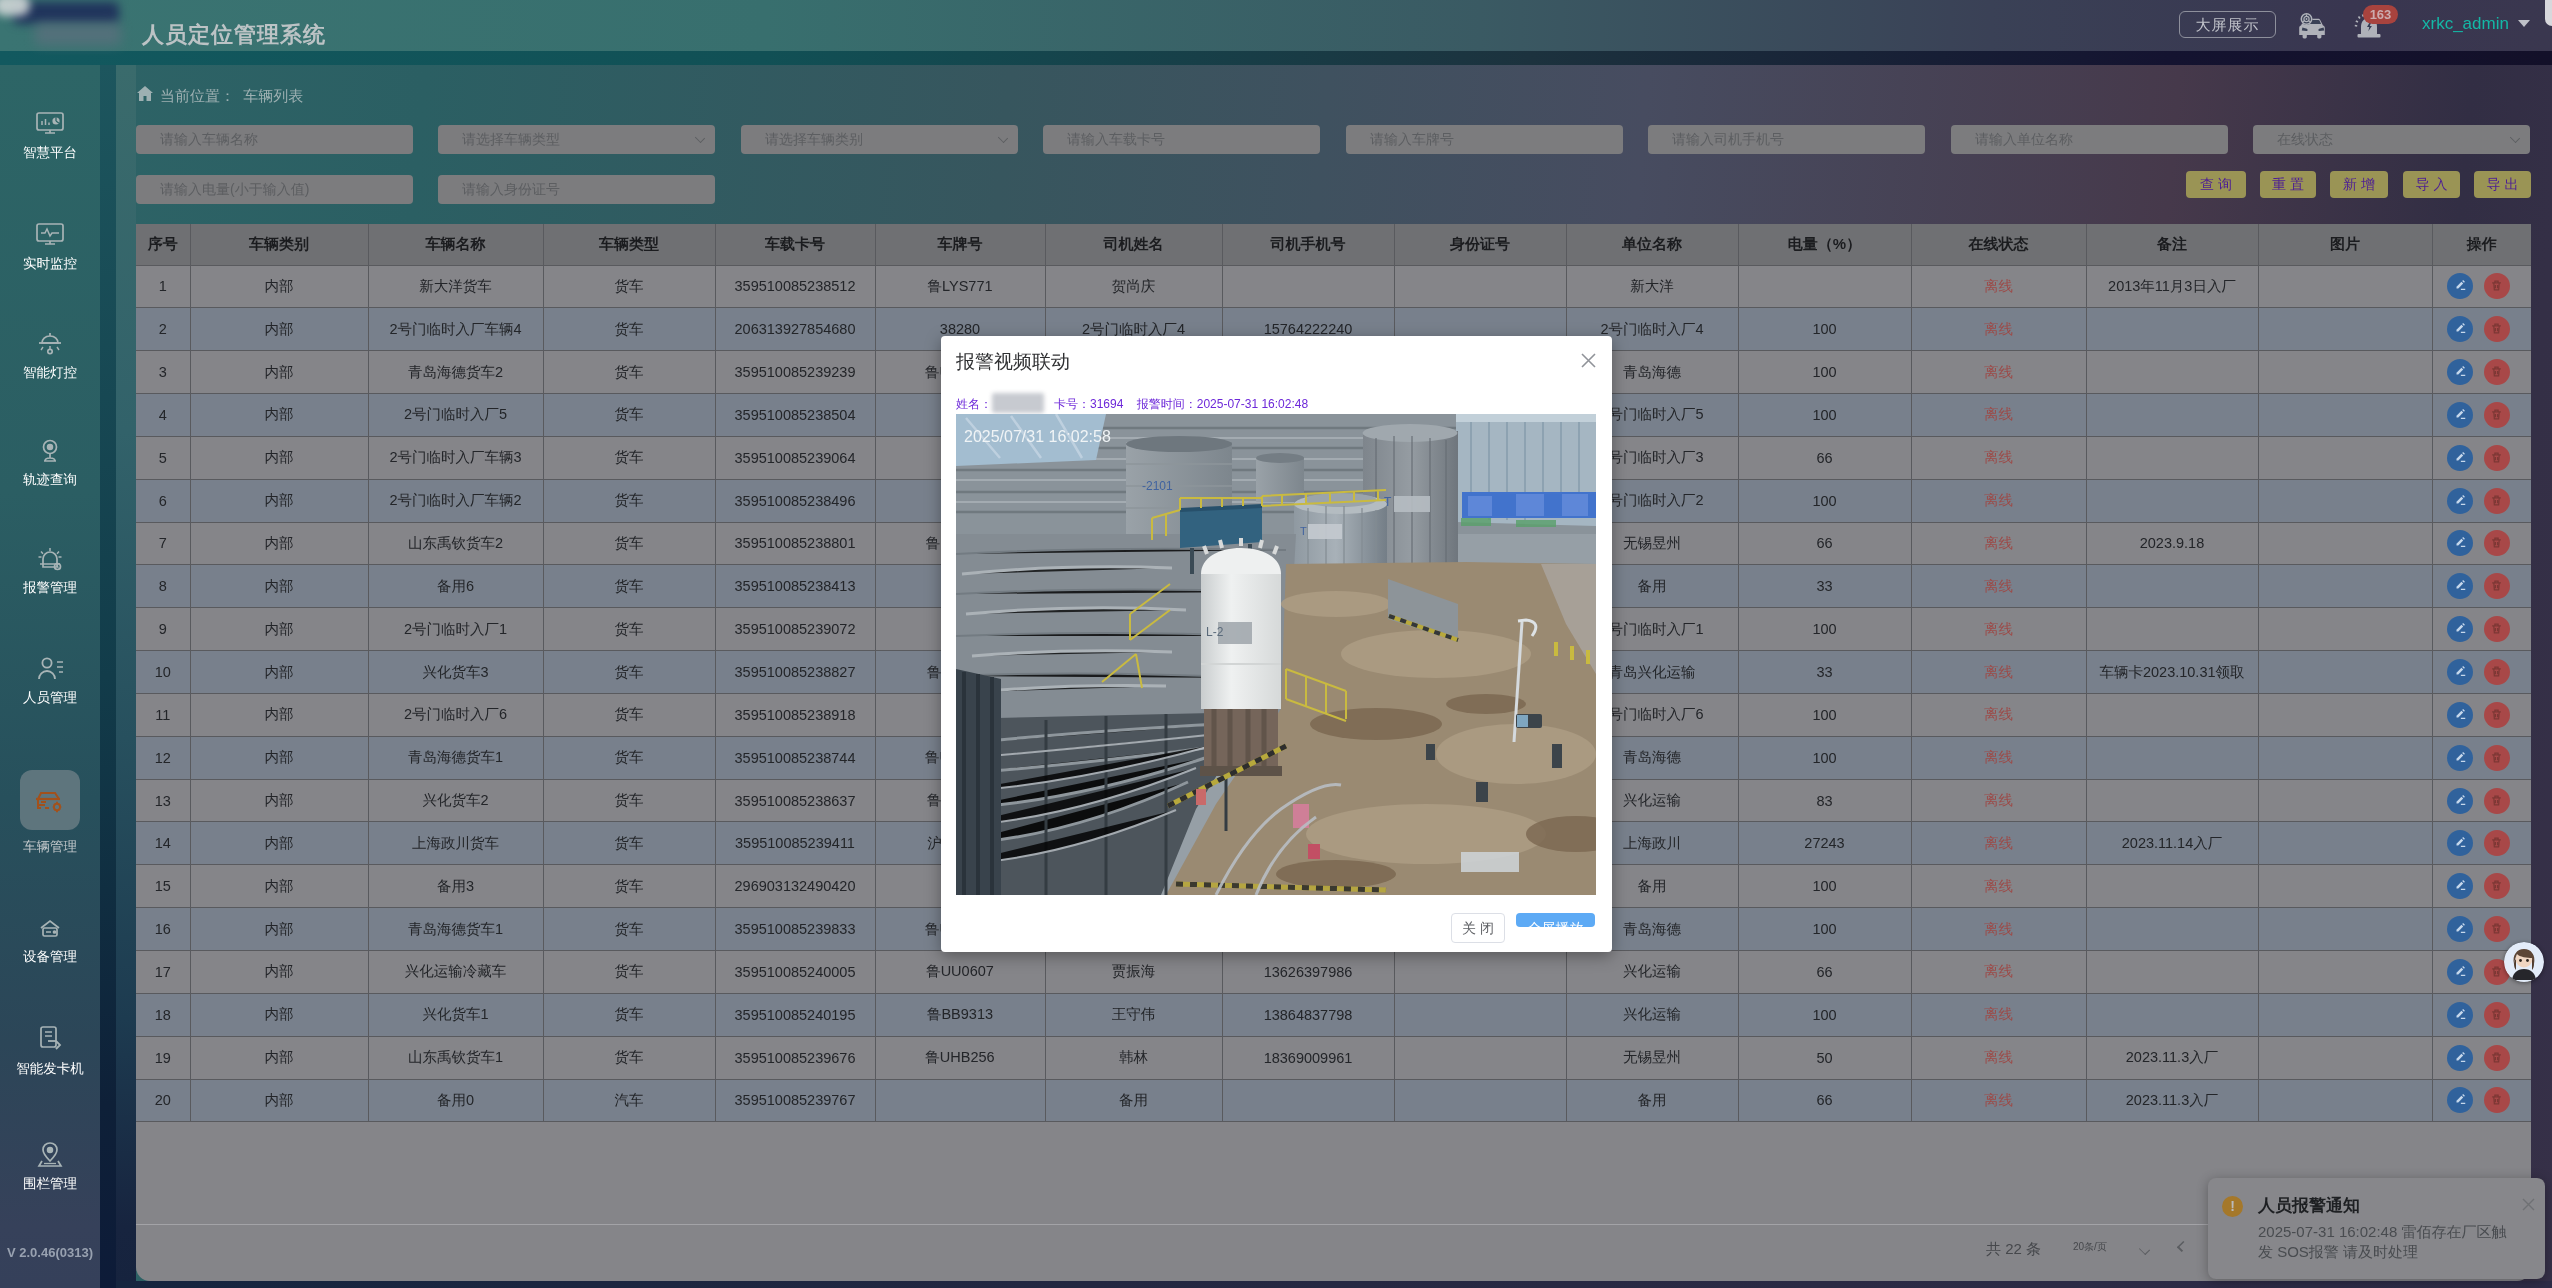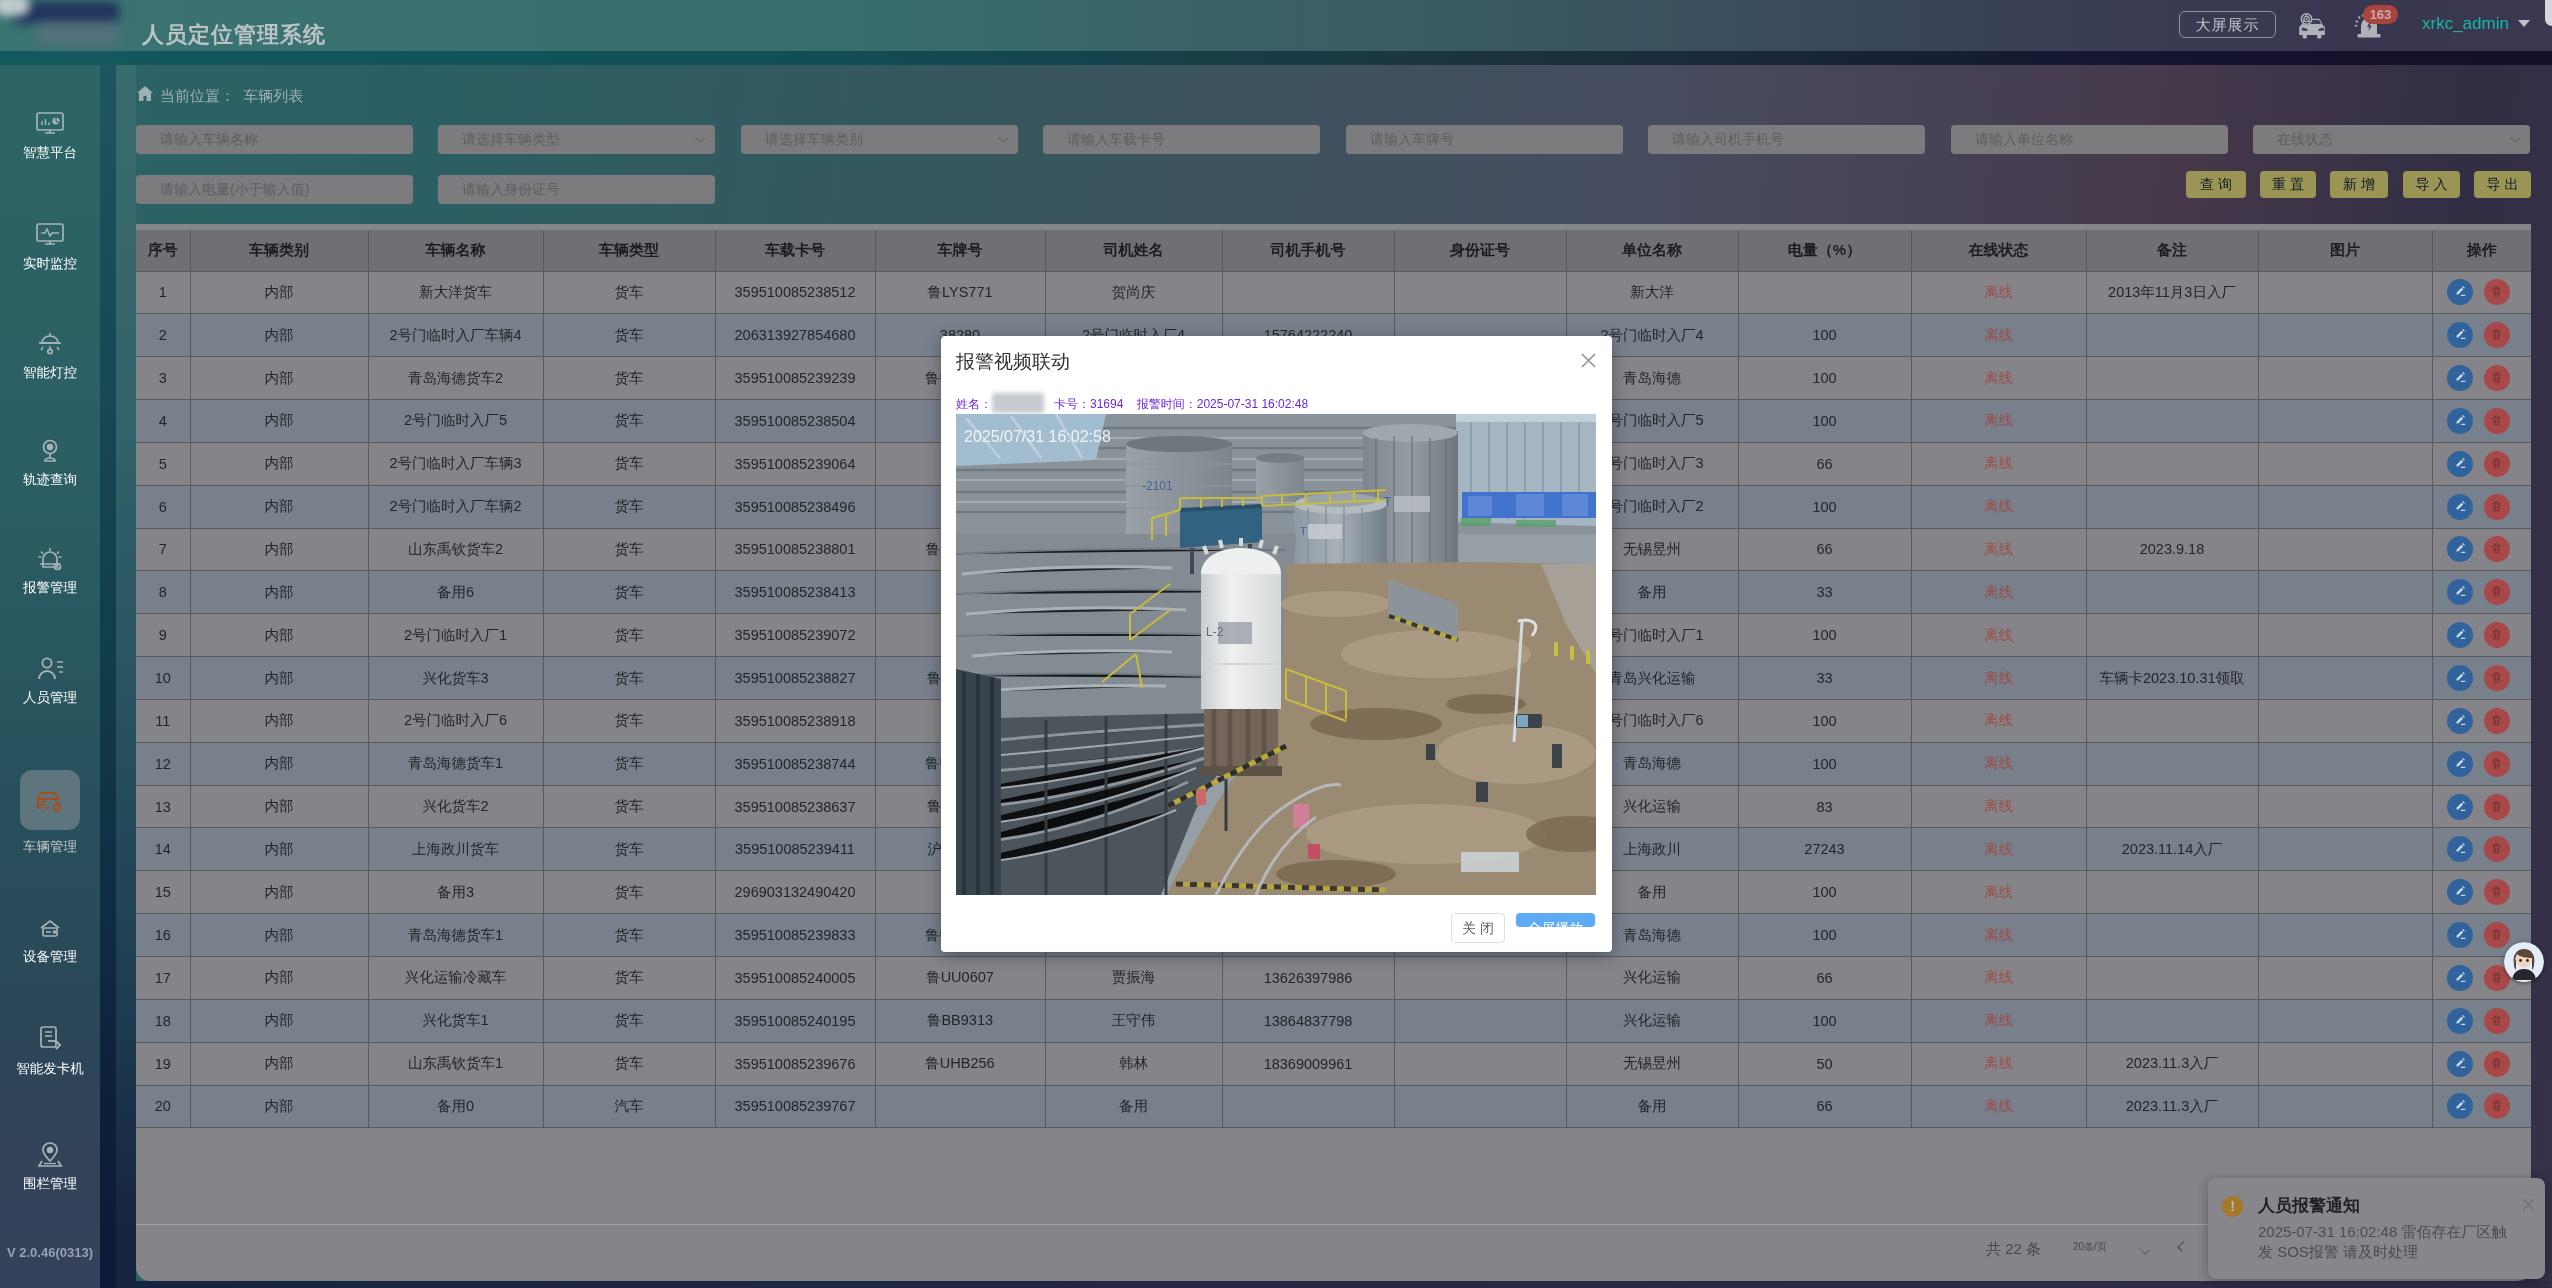--- a/index.html
+++ b/index.html
@@ -25,24 +25,24 @@
 #cornertab{left:2545px;top:-6px;width:14px;height:32px;background:#d8d8dc;border-radius:7px;}
 
 .mitem{position:absolute;left:0;width:100px;text-align:center;color:#ffffff;font-size:13.5px;}
 .mitem svg{display:block;margin:0 auto 6px auto;}
 #active-box{left:20px;top:770px;width:60px;height:60px;background:#5e757d;border-radius:12px;}
 #ver{left:0px;top:1245px;width:100px;text-align:center;color:#98a1b0;font-size:13px;font-weight:bold;}
 
 #crumb{left:137px;top:86px;color:#9db0b2;font-size:15px;}
 .inp{position:absolute;height:29px;width:277px;background:#7c7c7e;border-radius:4px;color:#5c5e61;font-size:14px;line-height:29px;padding-left:24px;}
 .inp .car{position:absolute;right:11px;top:11px;width:8px;height:8px;border-right:1.6px solid #5c5e61;border-bottom:1.6px solid #5c5e61;transform:rotate(45deg) scale(1,.8);transform-origin:center;margin-top:-2px;}
-.btn{position:absolute;top:171px;height:27px;background:#9a9455;border-radius:4px;color:#0f172a;font-size:14px;text-align:center;line-height:27px;}
+.btn{position:absolute;top:171px;height:27px;background:#9a9455;border-radius:4px;color:#4c1d95;font-size:14px;text-align:center;line-height:27px;}
 
 #panel{left:136px;top:224px;width:2395px;height:1057px;background:#858589;border-radius:0 0 14px 14px;}
-table#tbl{border-collapse:collapse;table-layout:fixed;width:2395px;margin-top:6px;}
+table#tbl{border-collapse:collapse;table-layout:fixed;width:2395px;}
 #tbl th{background:#6f7073;color:#1b1c1f;font-size:15px;font-weight:bold;height:41px;border:1px solid #595a5e;border-top:none;}
 #tbl td{background:#858589;color:#232529;font-size:14.5px;text-align:center;height:42.85px;border:1px solid #595a5e;white-space:nowrap;overflow:hidden;}
 #tbl tr:nth-child(even) td{background:#78808c;}
 #tbl td.off{color:#9c4a48;}
 #tbl th:first-child,#tbl td:first-child{border-left:none;}
 #tbl th:last-child,#tbl td:last-child{border-right:none;}
 .edit,.del{display:inline-block;width:26px;height:26px;border-radius:50%;vertical-align:middle;line-height:26px;}
 .edit{background:#30629c;margin-right:11px;}
  td.op{padding-right:7px;}
 .del{background:#a84848;}

